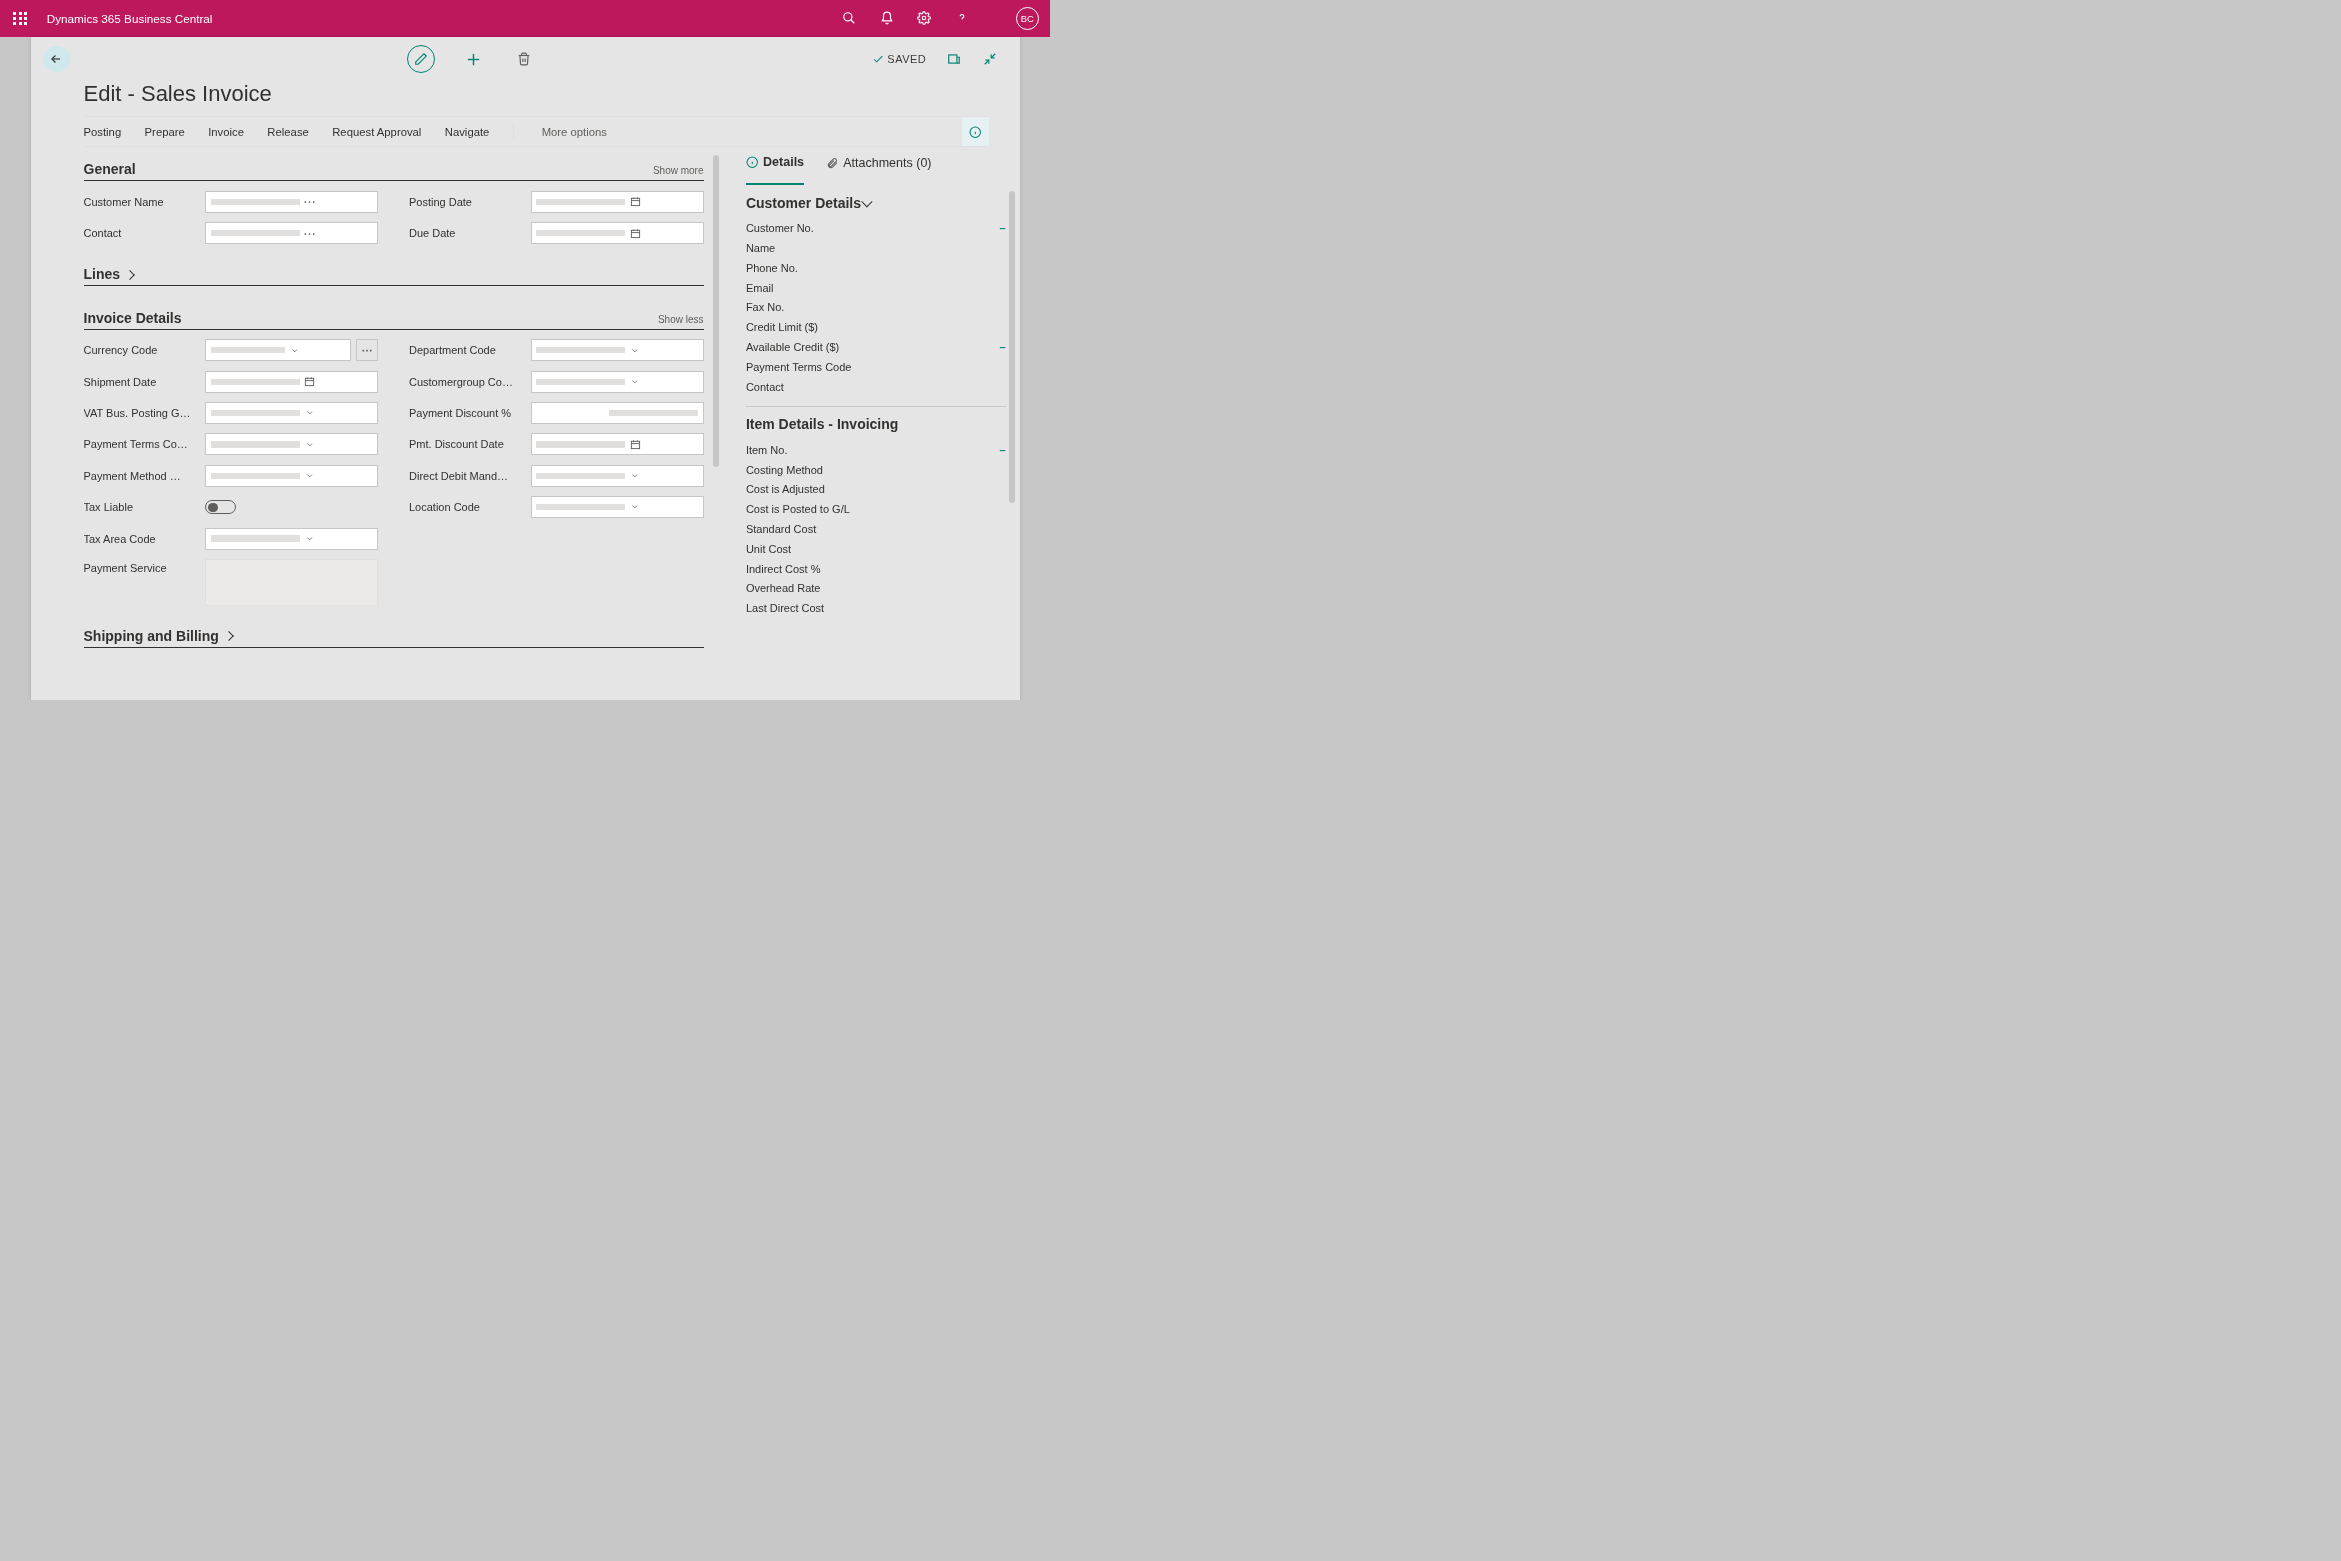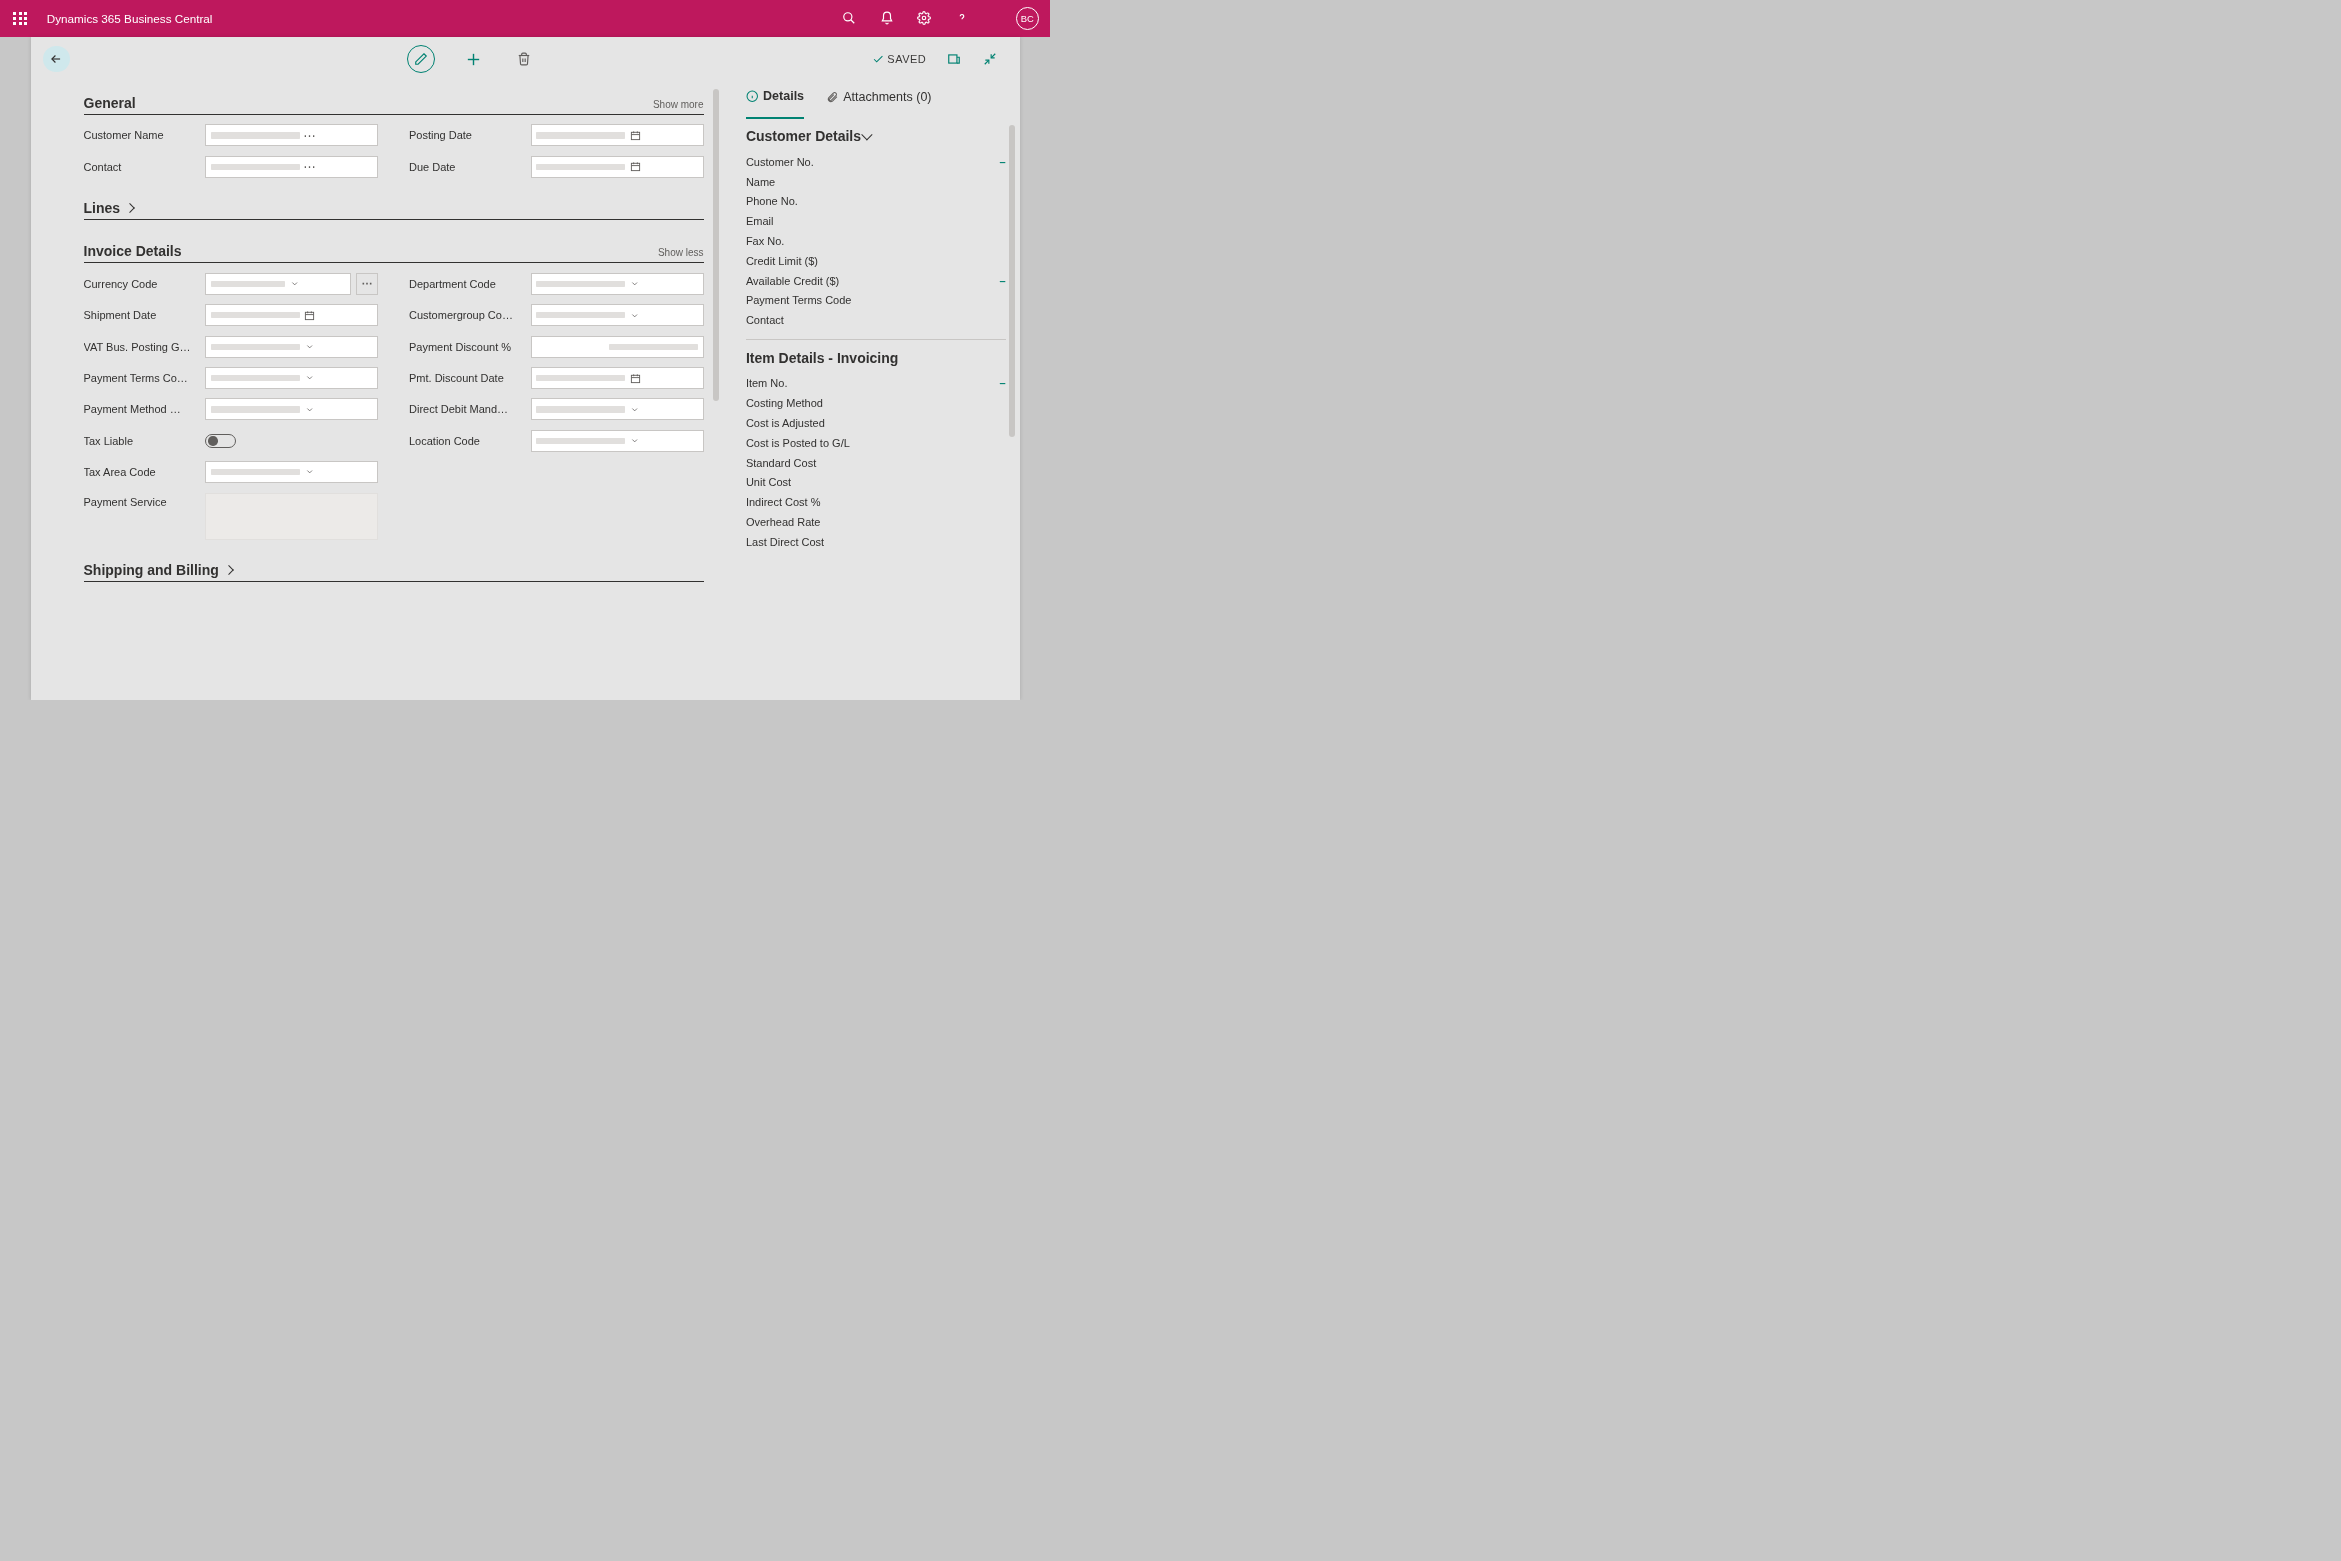--- a/index.html
+++ b/index.html
@@ -323,21 +323,39 @@
           <svg width="14" height="14" viewBox="0 0 24 24" fill="none" stroke="#008272" stroke-width="2">
               <polyline points="4 14 10 14 10 20"></polyline>
               <polyline points="20 10 14 10 14 4"></polyline>
               <line x1="14" y1="10" x2="21" y2="3"></line>
               <line x1="3" y1="21" x2="10" y2="14"></line>
             </svg>
         </div>
       </div>
     </div>
 
-
+    <div class="page-title">Edit - Sales Invoice</div>
+
+    <div class="action-bar">
+      <span class="action">Posting</span>
+      <span class="action">Prepare</span>
+      <span class="action">Invoice</span>
+      <span class="action">Release</span>
+      <span class="action">Request Approval</span>
+      <span class="action">Navigate</span>
+      <span class="sep"></span>
+      <span class="action more">More options</span>
+      <div class="info-right">
+        <svg width="12.5" height="12.5" viewBox="0 0 24 24" fill="none" stroke-width="2">
+            <circle cx="12" cy="12" r="10"></circle>
+            <line x1="12" y1="8" x2="12" y2="8.01"></line>
+            <line x1="12" y1="11" x2="12" y2="16"></line>
+          </svg>
+      </div>
+    </div>
 
     <div class="body-area">
 
       <div class="main-col">
         <div class="main-scrollbar"></div>
 
         <div class="section-title-row">
           <span class="section-title">General</span>
           <span class="section-toggle">Show more</span>
         </div>

